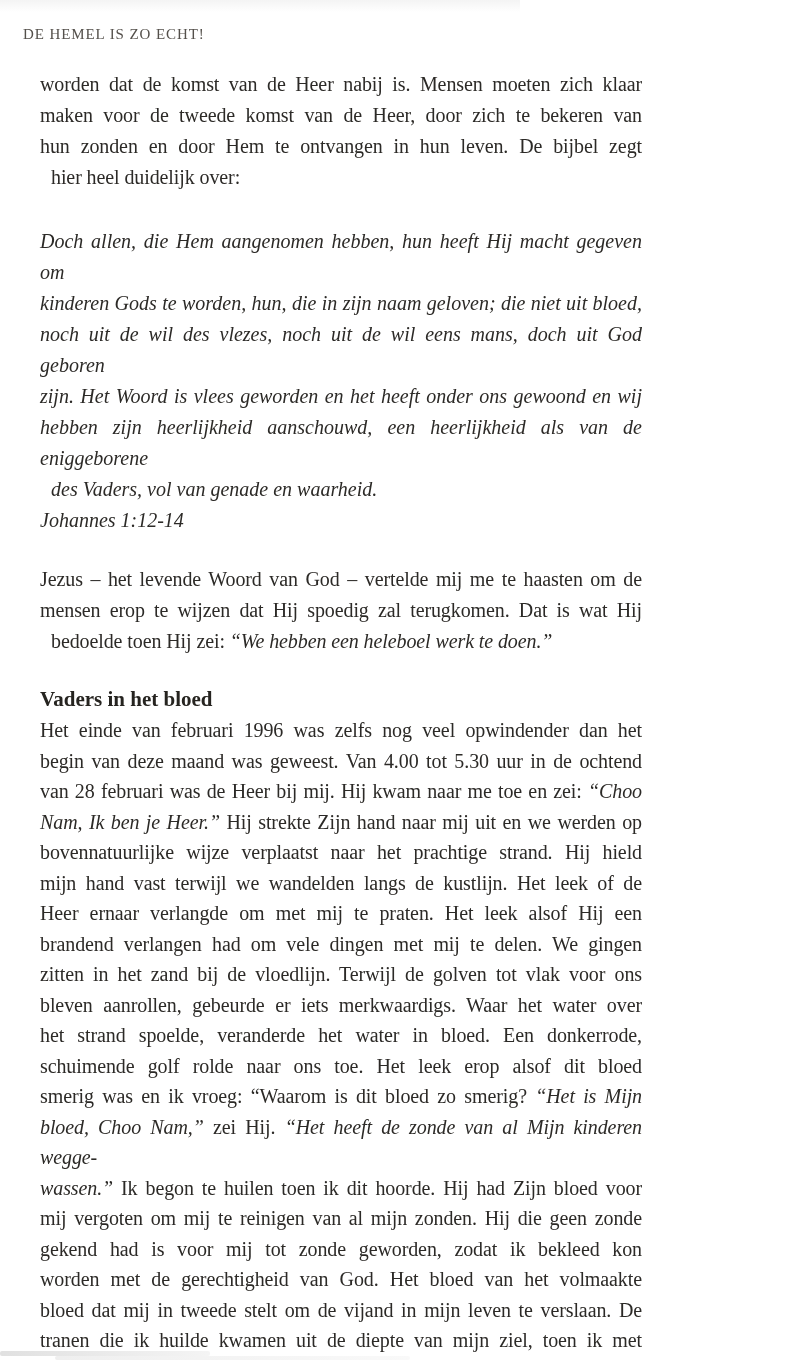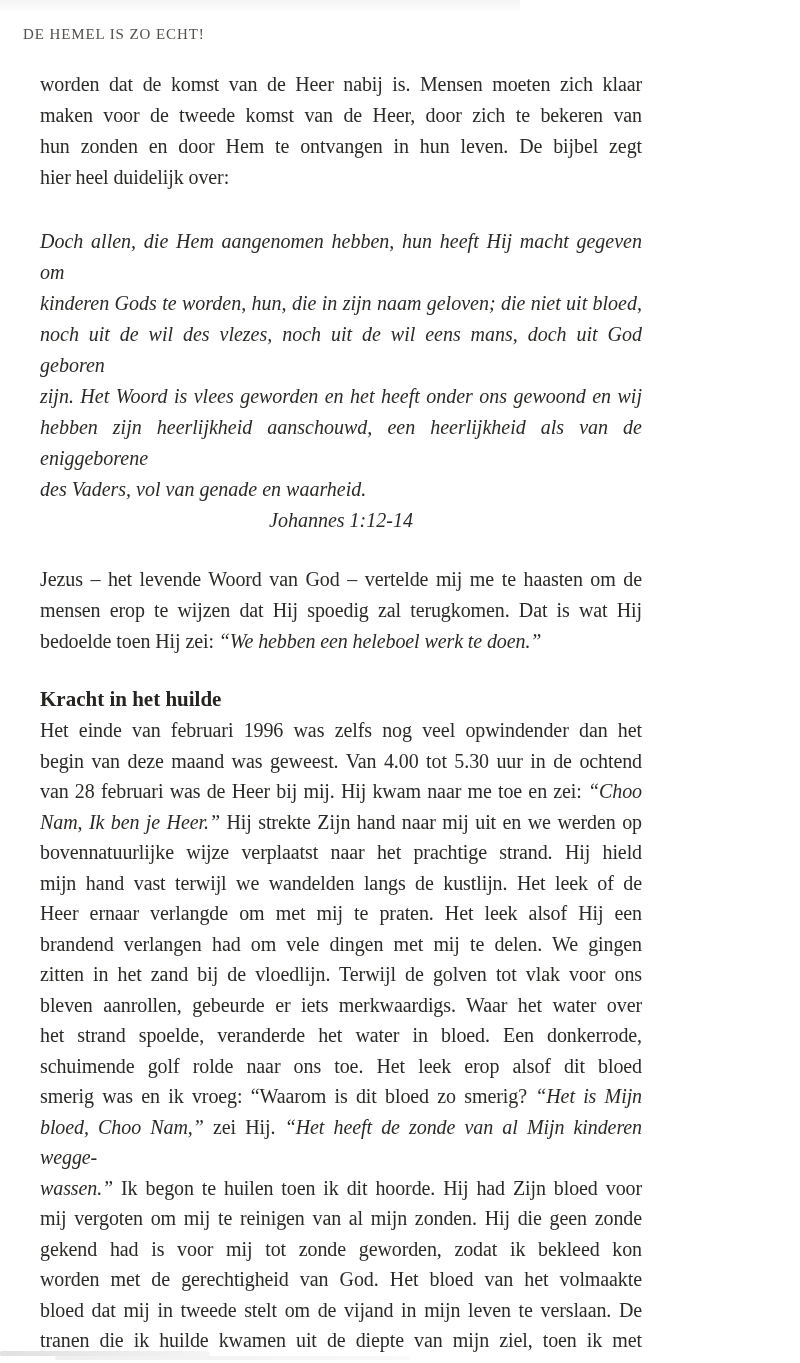--- a/index.html
+++ b/index.html
@@ -26,30 +26,30 @@
     color: #54504b;
   }
   .para, .quote-lines { font-size: 20px; }
   .line {
     line-height: 31px;
     text-align: justify;
     text-align-last: justify;
     letter-spacing: -0.1px;
     white-space: normal;
   }
-  .line.last { text-align-last: left; }
+  .line.last { text-align-last: left; margin-left: 11px; }
   .para-1 { margin-top: 26px; }
   .quote { margin-top: 33px; }
   .quote-lines { font-style: italic; }
   .quote-lines .line { letter-spacing: 0; }
   .citation {
     font-style: italic;
     font-size: 20px;
     line-height: 31px;
-    text-align: center;
+    text-align: left;
   }
   .para-2 { margin-top: 28px; }
   .section-heading {
     margin: 27px 0 0 0;
     font-size: 21px;
     line-height: 31px;
     font-weight: 700;
     color: #262420;
   }
   .para-3 .line { line-height: 30.5px; }
@@ -107,21 +107,21 @@
       </div>
     <div class="citation">Johannes 1:12-14</div>
   </div>
 
   <div class="para para-2">
       <div class="line">Jezus – het levende Woord van God – vertelde mij me te haasten om de</div>
       <div class="line">mensen erop te wijzen dat Hij spoedig zal terugkomen. Dat is wat Hij</div>
       <div class="line last">bedoelde toen Hij zei: <em>“We hebben een heleboel werk te doen.”</em></div>
     </div>
 
-  <h2 class="section-heading">Kracht in het huilde</h2>
+  <h2 class="section-heading">Vaders in het bloed</h2>
 
   <div class="para para-3">
       <div class="line">Het einde van februari 1996 was zelfs nog veel opwindender dan het</div>
       <div class="line">begin van deze maand was geweest. Van 4.00 tot 5.30 uur in de ochtend</div>
       <div class="line">van 28 februari was de Heer bij mij. Hij kwam naar me toe en zei: <em>“Choo</em></div>
       <div class="line"><em>Nam, Ik ben je Heer.”</em> Hij strekte Zijn hand naar mij uit en we werden op</div>
       <div class="line">bovennatuurlijke wijze verplaatst naar het prachtige strand. Hij hield</div>
       <div class="line">mijn hand vast terwijl we wandelden langs de kustlijn. Het leek of de</div>
       <div class="line">Heer ernaar verlangde om met mij te praten. Het leek alsof Hij een</div>
       <div class="line">brandend verlangen had om vele dingen met mij te delen. We gingen</div>

